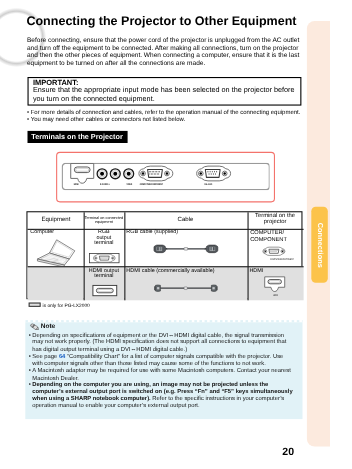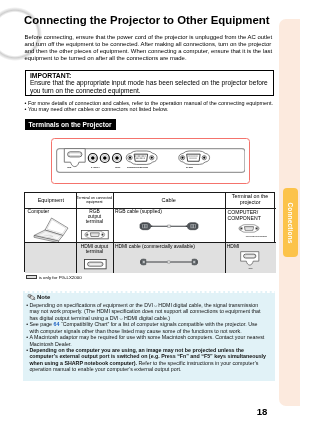--- a/index.html
+++ b/index.html
@@ -423,15 +423,15 @@
           <span class="nb">•</span>
           <span class="nt"><span>A Macintosh adaptor may be required for use with some Macintosh computers. Contact your nearest Macintosh Dealer.</span></span>
         </div>
       <div class="nli">
           <span class="nb">•</span>
           <span class="nt"><b>Depending on the computer you are using, an image may not be projected unless the computer’s external output port is switched on (e.g. Press “Fn” and “F5” keys simultaneously when using a SHARP notebook computer).</b><span> Refer to the specific instructions in your computer’s operation manual to enable your computer’s external output port.</span></span>
         </div>
     </div>
   </div>
 
-  <div class="pageno">18</div>
+  <div class="pageno">20</div>
 
 </div>
 
 </body></html>

